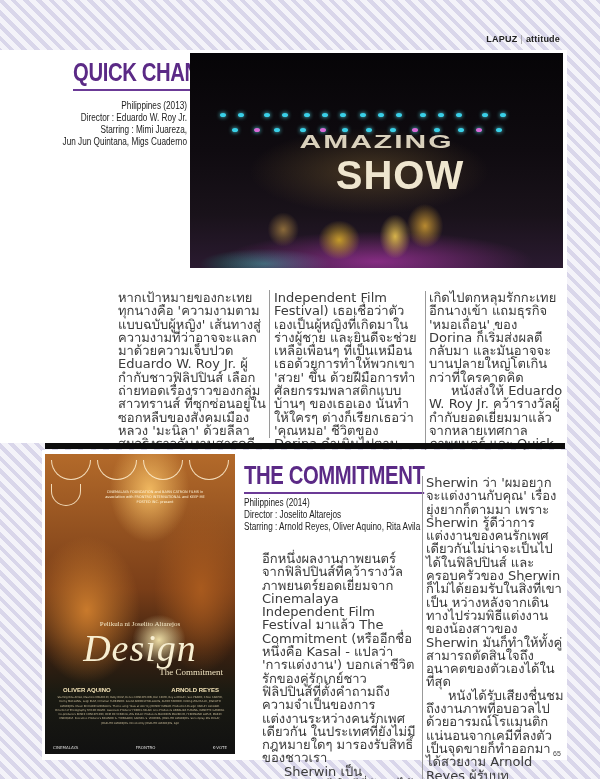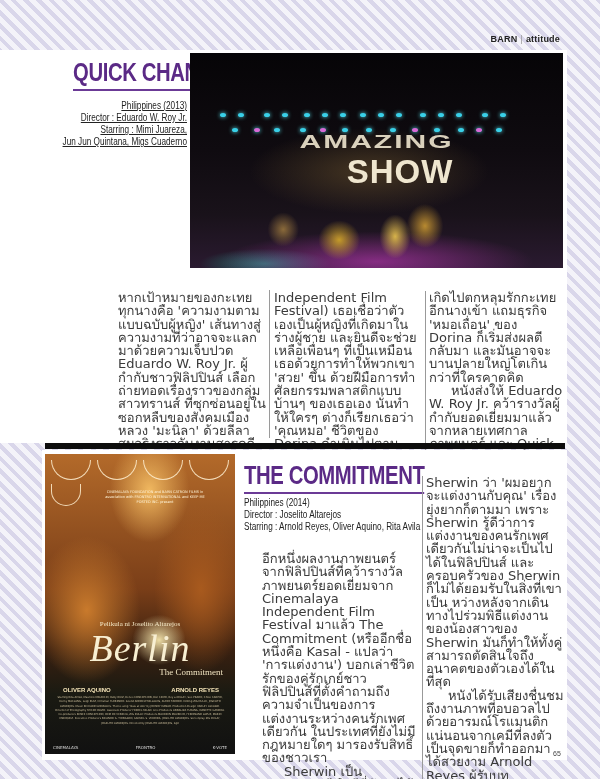--- a/index.html
+++ b/index.html
@@ -56,21 +56,21 @@
     border-bottom: 2px solid #6b3a96;
     padding-bottom: 1px;
     white-space: nowrap;
   }
 
   .credits {
     position: absolute;
     font-family: "Liberation Sans", sans-serif;
     font-size: 10px; line-height: 12px; color: #222;
   }
-  .credits.qc { right: 413px; top: 100px; text-align: right; width: 160px; text-decoration: underline; }
+  .credits.qc { right: 413px; top: 100px; text-align: right; width: 160px; }
   .credits.tc { left: 244px; top: 497px; text-align: left; width: 200px; }
   .credits div { white-space: nowrap; transform: scaleX(0.82); }
   .credits.qc div { transform-origin: right center; }
   .credits.tc div { transform-origin: left center; }
 
   .stage-photo {
     position: absolute; left: 190px; top: 53px; width: 373px; height: 215px;
     background:
       radial-gradient(ellipse 60% 20% at 50% 97%, rgba(210,60,200,0.55), transparent 70%),
       radial-gradient(ellipse 25% 10% at 20% 98%, rgba(40,200,170,0.5), transparent 70%),
@@ -82,21 +82,21 @@
   .stage-lights span {
     position: absolute; width: 6px; height: 4px; border-radius: 50%;
     background: #39d0e8; box-shadow: 0 0 4px #5ef0ff;
   }
   .stage-sign {
     position: absolute; left: 0; right: 0; text-align: center;
     font-family: "Liberation Sans", sans-serif; font-weight: bold;
     color: #efe6cf;
   }
   .stage-sign.l1 { top: 72px; font-size: 30px; letter-spacing: 2px; transform: scaleY(0.6); opacity: 0.9; }
-  .stage-sign.l2 { top: 100px; font-size: 33px; letter-spacing: 1px; padding-left: 47px; }
+  .stage-sign.l2 { top: 100px; font-size: 40px; letter-spacing: 1px; padding-left: 47px; }
   .stage-floor {
     position: absolute; left: 0; bottom: 0; width: 100%; height: 70px;
     background:
       radial-gradient(ellipse 8% 40% at 40% 60%, #c49a2a, transparent 70%),
       radial-gradient(ellipse 6% 45% at 55% 55%, #d7b34a, transparent 70%),
       radial-gradient(ellipse 6% 35% at 25% 45%, #8a6a3a, transparent 70%),
       radial-gradient(ellipse 7% 45% at 63% 40%, #b88a30, transparent 70%);
   }
 
   .col {
@@ -162,21 +162,21 @@
 
   .page-number {
     position: absolute; top: 750px; left: 553px;
     font-family: "Liberation Sans", sans-serif; font-size: 7px; color: #444;
   }
 </style>
 </head>
 <body>
 
 <div class="header-brand">
-  <span>BARN</span><span class="sep">|</span><span>attitude</span>
+  <span>LAPUZ</span><span class="sep">|</span><span>attitude</span>
 </div>
 
 <div class="panel-top"></div>
 
 <div class="section-title qc">QUICK CHANGE</div>
 
 <div class="credits qc">
   <div>Philippines (2013)</div>
   <div>Director : Eduardo W. Roy Jr.</div>
   <div>Starring : Mimi Juareza,</div>
@@ -238,21 +238,21 @@
 <div class="poster">
   <div class="laurels">
     <div class="laurel"></div>
     <div class="laurel"></div>
     <div class="laurel"></div>
     <div class="laurel"></div>
   </div>
   <div class="laurel2"></div>
   <div class="presents">CINEMALAYA FOUNDATION and BARN CATRON FILMS in association with FRONTRO INTERNATIONAL and KEEP ME POSTED INC. present</div>
   <div class="director">Pelikula ni Joselito Altarejos</div>
-  <div class="kasal">Berlin</div>
+  <div class="kasal">Design</div>
   <div class="subtitle">The Commitment</div>
   <div class="actors">
     <span>OLIVER AQUINO</span>
     <span>ARNOLD REYES</span>
   </div>
   <div class="billing">Starring Rita AVILA, Mauricio MAURICIO, Ruby RUIZ, Renee CONCEPCION, Ron CEMO, Rey ai DULAY, Sue PRADO, Chloe CARPIO, Kenny MACLANG, Luigi RUIZ, Christian FLORENDO. Sound ANDREW MILLALOS, AUDIO TABORO. Editing ZIG DULAY, JOSELITO ALTAREJOS. Music RICHARD GONZALES. Theme song 'Ikaw at Ako' by JOHNOY DANAO. Production Design HARLEY ALCASID. Director of Photography MYCKO DAVID. Associate Producer FREDEL MILAN. Line Producers ANNALIZA FURANG, NANETTE GAMBOA. Co-producers RENEE CONCEPCION, DEM DE VENECIA, ZIG DULAY. Producers MAUREEN MAURICIO, FERDINAND LAPUZ, MARIO ENRIQUEZ. Executive Producers NICANOR G. TIONGSON, SAMUEL S. VERDIDA, JOSELITO ALTAREJOS. Screenplay ZIG DULAY, JOSELITO ALTAREJOS. Directed by JOSELITO ALTAREJOS, Sgd</div>
   <div class="logos">
     <span>CINEMALAYA</span>
     <span>FRONTRO</span>
     <span>K-VOTE</span>

